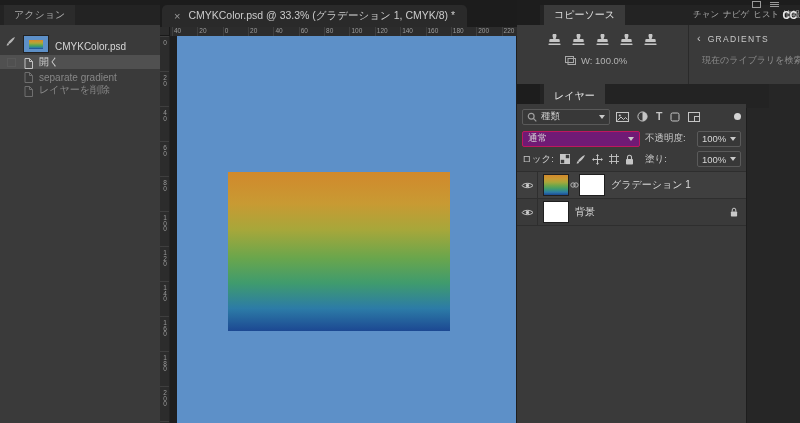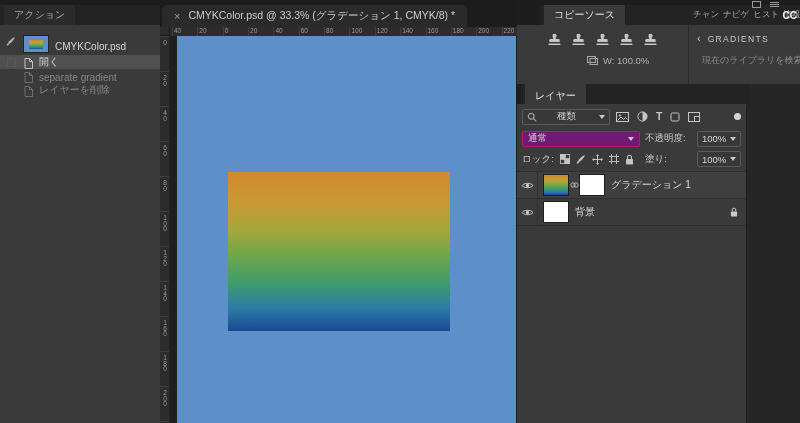--- a/index.html
+++ b/index.html
@@ -44,40 +44,40 @@
   .rvnum{position:absolute;left:1px;font-size:6.5px;color:#9b9b9b;writing-mode:vertical-rl;text-orientation:upright;letter-spacing:-1.5px;line-height:1}
   #pasteboard{left:170px;top:36px;width:347px;height:387px;background:#1e1e1e}
   #canvas-doc{position:absolute;left:7px;top:0;width:339px;height:387px}
   #gradient-rect{position:absolute;left:51px;top:136px;width:222px;height:159px}
 
   
   #clone-tabbar{left:540px;top:5px;width:171px;height:20px}
   #clone-body{left:517px;top:25px;width:171px;height:59px;background:#3a3a3a}
   .stamps{display:flex;justify-content:center;gap:9px;padding-top:9px}
   .stamp{display:flex}
-  .clone-w{display:flex;align-items:center;gap:5px;margin:8px 0 0 70px;font-size:9.5px;color:#b3b3b3;white-space:nowrap}
+  .clone-w{display:flex;align-items:center;gap:5px;margin:8px 0 0 48px;font-size:9.5px;color:#b3b3b3;white-space:nowrap}
 
   
   #right-tabbar{left:688px;top:5px;width:112px;height:20px;padding-left:3px}
   .rtab{display:flex;align-items:center;padding:0 2px;font-size:8.5px;color:#aeaeae;white-space:nowrap}
   #cc-badge{position:absolute;right:3px;top:0;height:20px;display:flex;align-items:center;font-size:10px;font-weight:bold;color:#ececec}
   #win-icons{left:752px;top:1px;display:flex;gap:9px}
   #gradients-panel{left:688px;top:25px;width:112px;height:59px;background:#3a3a3a;border-left:1px solid #2a2a2a;overflow:hidden}
   .grad-header{display:flex;align-items:center;gap:7px;padding:8px 0 0 8px}
   .grad-chevron{color:#c4c4c4;font-size:11px;line-height:1}
   .grad-title{font-size:8.5px;letter-spacing:1.3px;color:#cacaca}
   .grad-search{display:flex;align-items:center;gap:5px;margin:10px 0 0 8px;white-space:nowrap;overflow:hidden}
   .grad-search-text{font-size:9px;color:#8b8b8b}
   #right-empty{left:746px;top:84px;width:54px;height:339px;background:#262626;border-left:1px solid #1d1d1d}
 
   
-  #layers-tabbar{left:521px;top:84px;width:229px;height:24px}
+  #layers-tabbar{left:540px;top:84px;width:229px;height:24px}
   #layers-body{left:517px;top:104px;width:229px;height:319px;background:#3a3a3a}
   .lf{display:flex;align-items:center;height:17px;margin:4px 5px 0 5px}
-  .kind-combo{display:flex;align-items:center;gap:20px;width:88px;height:16px;border:1px solid #5a5a5a;border-radius:2px;padding:0 4px;background:#383838}
+  .kind-combo{display:flex;align-items:center;gap:4px;width:88px;height:16px;border:1px solid #5a5a5a;border-radius:2px;padding:0 4px;background:#383838}
   .kind-label{font-size:9.5px;color:#d2d2d2;flex:1}
   .cv{width:0;height:0;border-left:3.5px solid transparent;border-right:3.5px solid transparent;border-top:4px solid #c9c9c9}
   .f-icons{display:flex;align-items:center;gap:8px;margin-left:6px}
   .t-ic{font-size:10.5px;font-weight:bold;color:#c5c5c5;line-height:1}
   .f-toggle{margin-left:auto;width:7px;height:7px;border-radius:50%;background:#d4d4d4}
   .lb{display:flex;align-items:center;height:17px;margin:5px 5px 0 5px}
   .blend-combo{display:flex;align-items:center;width:118px;height:16px;border:1px solid #be185d;border-radius:2px;padding:0 5px;background:#701a75}
   .blend-label{font-size:9.5px;color:#d6d6d6;flex:1}
   .right-group{display:flex;align-items:center;width:96px;margin-left:auto}
   .rg-label{flex:1;font-size:9.5px;color:#c9c9c9;white-space:nowrap}

